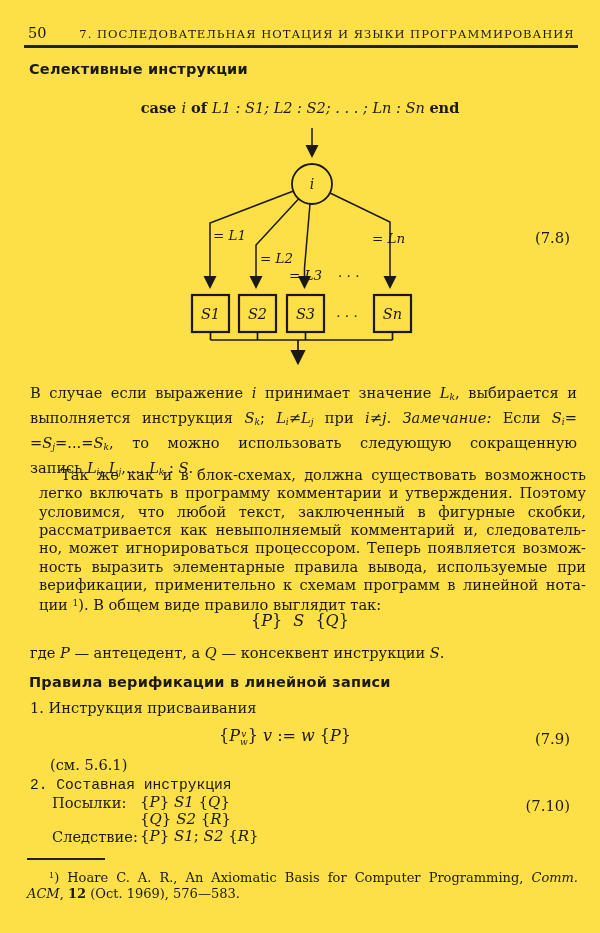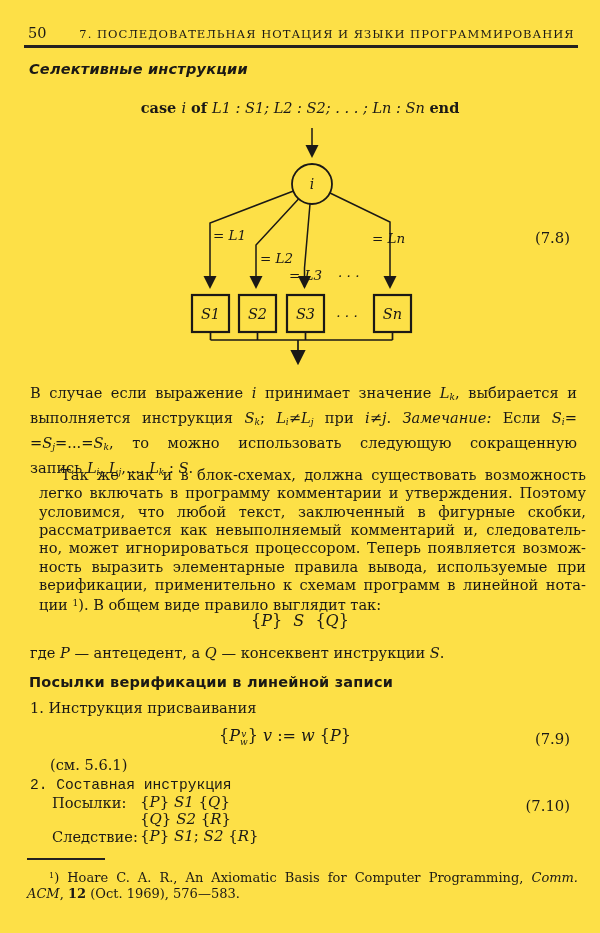--- a/index.html
+++ b/index.html
@@ -10,21 +10,21 @@
     font-family:"DejaVu Serif", serif;
   }
   .abs{position:absolute;}
   
   #header{left:28px;top:25px;width:552px;display:flex;align-items:baseline;}
   #page-num{font-size:14.5px;width:46px;}
   #header-title{flex:1;text-align:center;font-size:11.5px;letter-spacing:1px;white-space:nowrap;}
   #header-rule{left:24px;top:45px;width:554px;height:3px;background:#242220;}
   
   .sec-head{font-family:"DejaVu Sans", sans-serif;font-weight:bold;font-size:14.5px;letter-spacing:.2px;}
-  #sec1{left:29px;top:61px;font-style:italic;}
+  #sec1{left:29px;top:61px;}
   #sec2{left:29px;top:674px;}
   
   #case-line{left:0;top:99px;width:600px;text-align:center;font-size:14.5px;}
   
   .para{font-size:14.6px;}
   #para1{left:30px;top:383px;width:547px;line-height:20.6px;}
   #para2{left:39px;top:466px;width:547px;line-height:18.35px;}
   .just .ln{text-align:justify;text-align-last:justify;}
   .just .ln:last-child{text-align-last:auto;}
   .indent-first .ln:first-child{text-indent:22px;}
@@ -123,21 +123,21 @@
       <div class="ln">но, может игнорироваться процессором. Теперь появляется возмож-</div>
       <div class="ln">ность выразить элементарные правила вывода, используемые при</div>
       <div class="ln">верификации, применительно к схемам программ в линейной нота-</div>
       <div class="ln"><span>ции </span><span class="sup">1</span><span>). В общем виде правило выглядит так:</span></div>
     </div>
 
   <div id="psq" class="abs"><span>{</span><span class="i">P</span><span>} </span><span class="i">S</span><span> {</span><span class="i">Q</span><span>}</span></div>
 
   <div id="where-line" class="abs"><span>где </span><span class="i">P</span><span> — антецедент, а </span><span class="i">Q</span><span> — консеквент инструкции </span><span class="i">S</span><span>.</span></div>
 
-  <div id="sec2" class="abs sec-head">Посылки верификации в линейной записи</div>
+  <div id="sec2" class="abs sec-head">Правила верификации в линейной записи</div>
 
   <div id="item1" class="abs">1. Инструкция присваивания</div>
 
   <div id="eq79" class="abs"><span>{</span><span class="i">P</span><span class="stk">v
 w</span><span>} </span><span class="i">v</span><span> := </span><span class="i">w</span><span> {</span><span class="i">P</span><span>}</span></div>
   <div id="eq79-num" class="abs eq-num">(7.9)</div>
 
   <div id="see-note" class="abs">(см. 5.6.1)</div>
 
   <div id="item2" class="abs">2. Составная инструкция</div>

